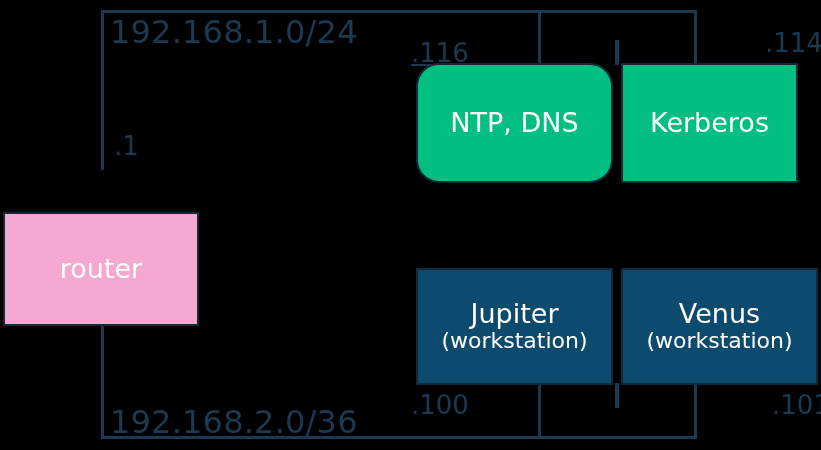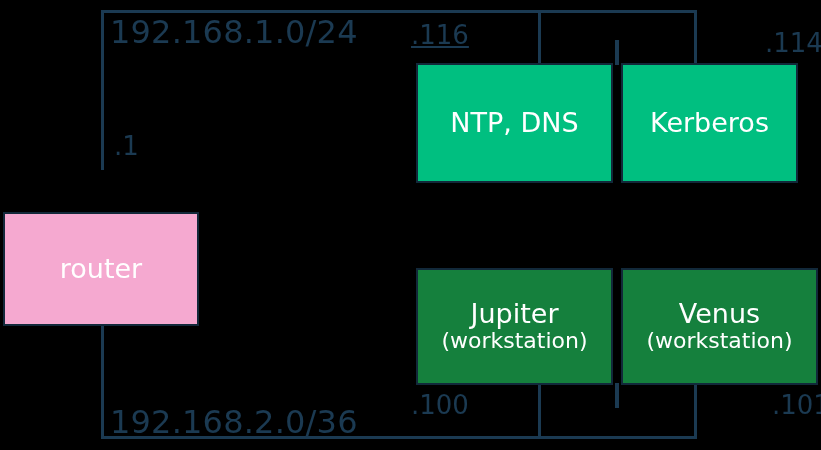--- a/index.html
+++ b/index.html
@@ -56,21 +56,21 @@
     font-size: 27px;
     white-space: nowrap;
   }
   .node .subtitle {
     font-size: 22px;
     white-space: nowrap;
   }
 
   .node-router { background: #f5a9d0; }
   .node-green  { background: #00bf80; }
-  .node-blue   { background: #15803d; }
+  .node-blue   { background: #0c4a6e; }
 </style>
 </head>
 <body>
 
 <div id="canvas">
 
   <div class="line" style="left:101px; top:10px; width:596px; height:3px;"></div>
   <div class="line" style="left:101px; top:10px; width:3px; height:160px;"></div>
   <div class="line" style="left:538px; top:10px; width:3px; height:55px;"></div>
   <div class="line" style="left:694px; top:10px; width:3px; height:55px;"></div>
@@ -81,30 +81,30 @@
   <div class="line" style="left:538px; top:383px; width:3px; height:54px;"></div>
   <div class="line" style="left:694px; top:383px; width:3px; height:54px;"></div>
   <div class="line" style="left:615px; top:383px; width:4px; height:25px;"></div>
 
   <div class="net-label" style="left:110px; top:16px;">192.168.1.0/24</div>
   <div class="net-label" style="left:110px; top:406px;">192.168.2.0/36</div>
 
   <div class="ip-label" style="left:114px; top:133px;">.1</div>
   <div class="ip-label" style="left:114px; top:291px;">.1</div>
 
-  <div class="ip-label" style="left:411px; top:22px;text-decoration:underline;">.116</div>
+  <div class="ip-label" style="left:411px; top:40px;text-decoration:underline;">.116</div>
   <div class="ip-label" style="left:765px; top:30px;">.114</div>
   <div class="ip-label" style="left:411px; top:392px;">.100</div>
   <div class="ip-label" style="left:772px; top:392px;">.101</div>
 
   <div class="node node-router" style="left:3px; top:168px; width:196px; height:114px;margin-top:44px;">
     <span class="title">router</span>
   </div>
 
-  <div class="node node-green" style="left:416px; top:63px; width:197px; height:120px;">
+  <div class="node node-green" style="left:416px; top:63px; width:197px; height:120px;border-radius:23px;">
     <span class="title">NTP, DNS</span>
   </div>
 
   <div class="node node-green" style="left:621px; top:63px; width:177px; height:120px;">
     <span class="title">Kerberos</span>
   </div>
 
   <div class="node node-blue" style="left:416px; top:268px; width:197px; height:117px;">
     <span class="title">Jupiter</span>
     <span class="subtitle">(workstation)</span>

